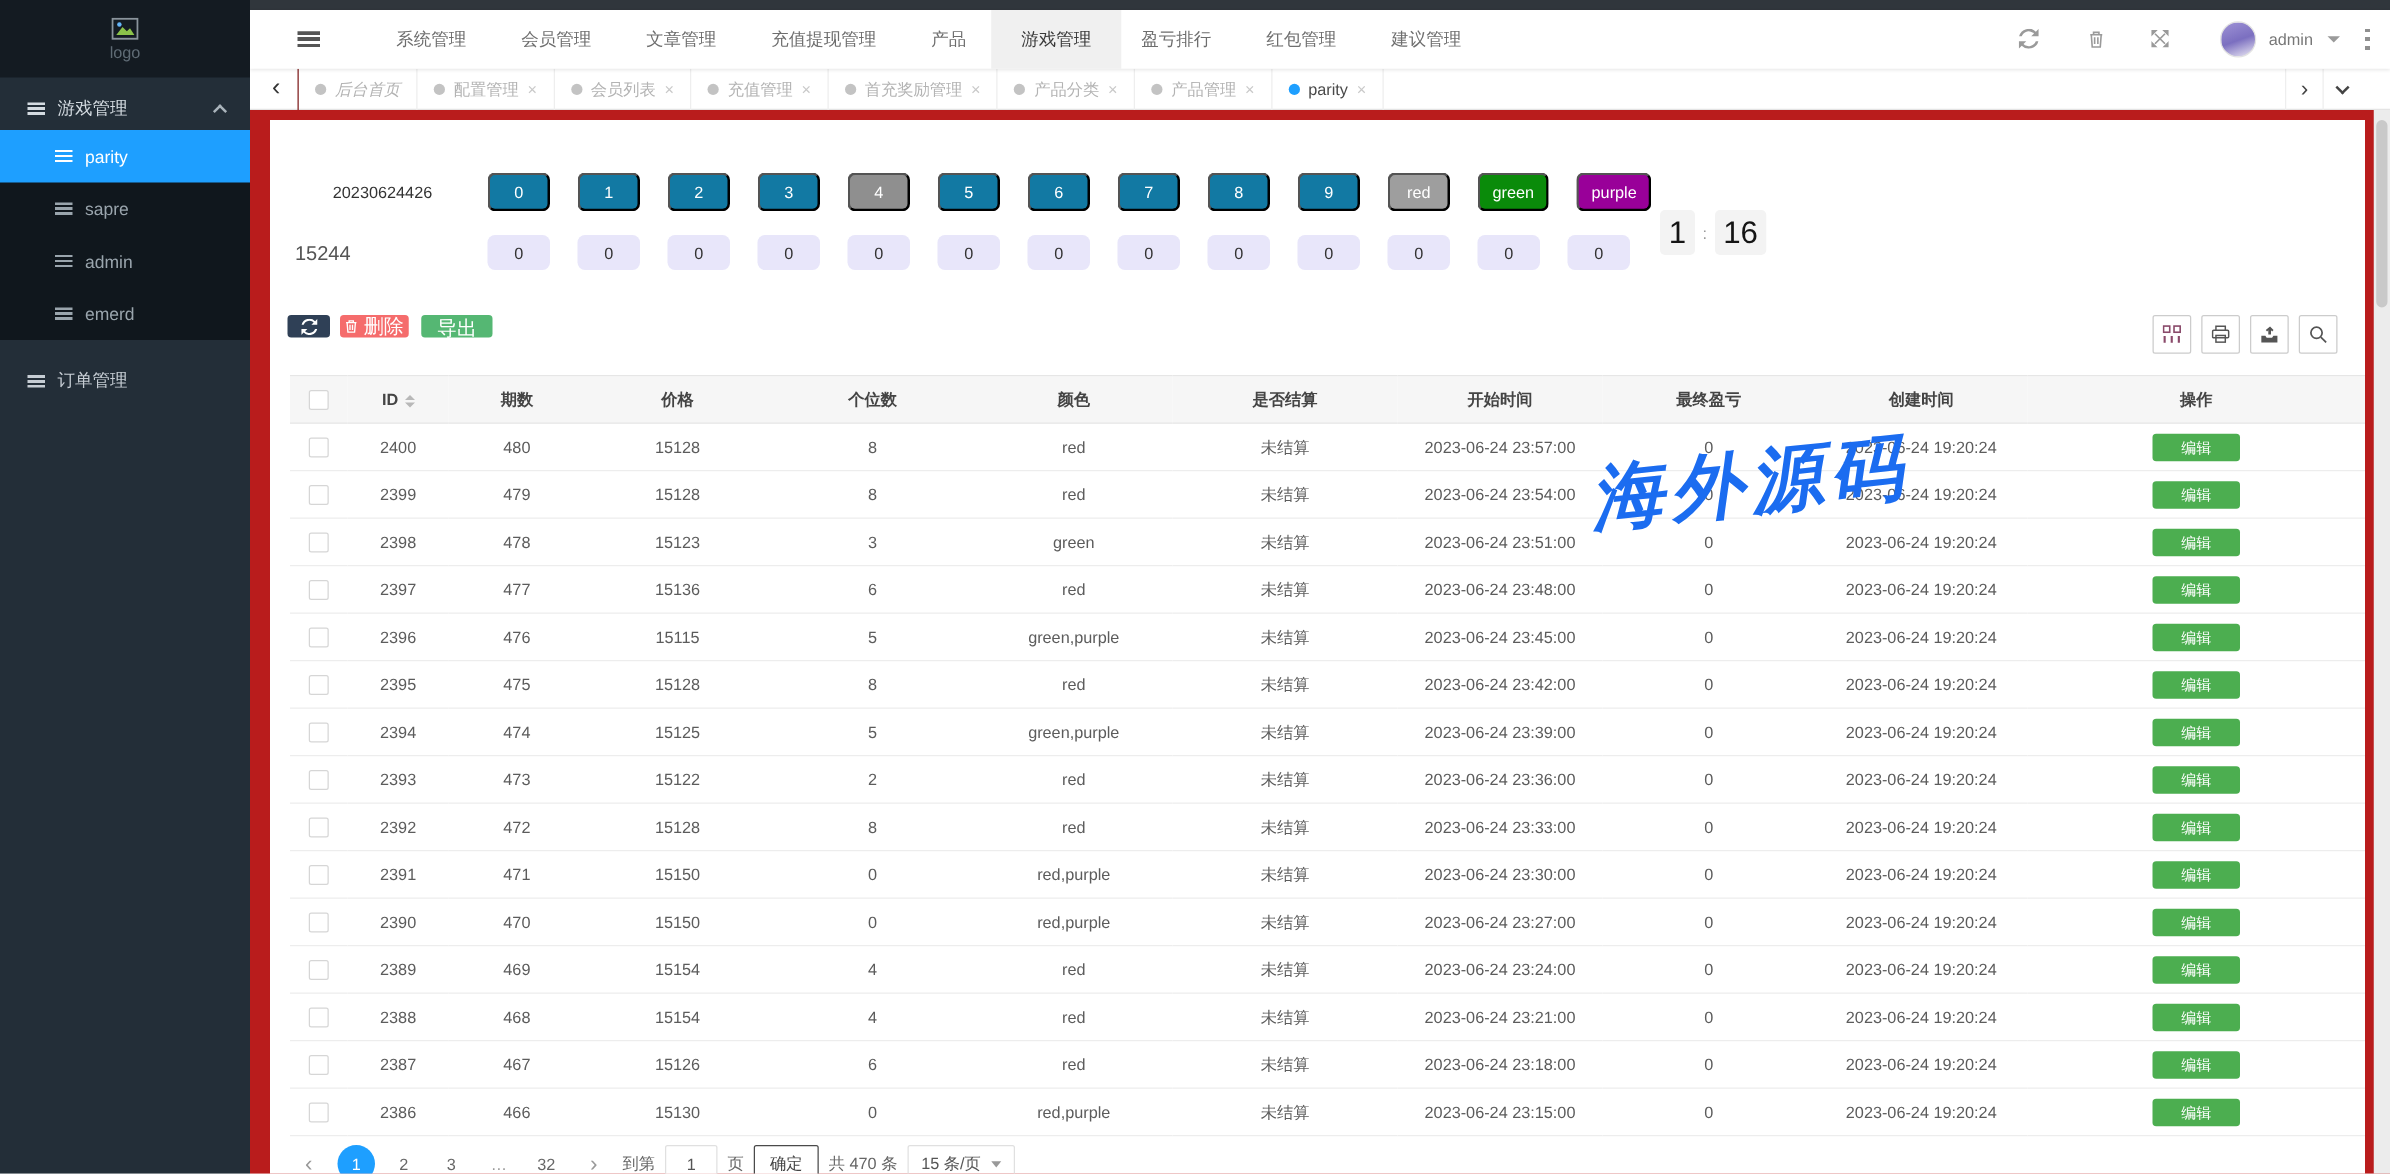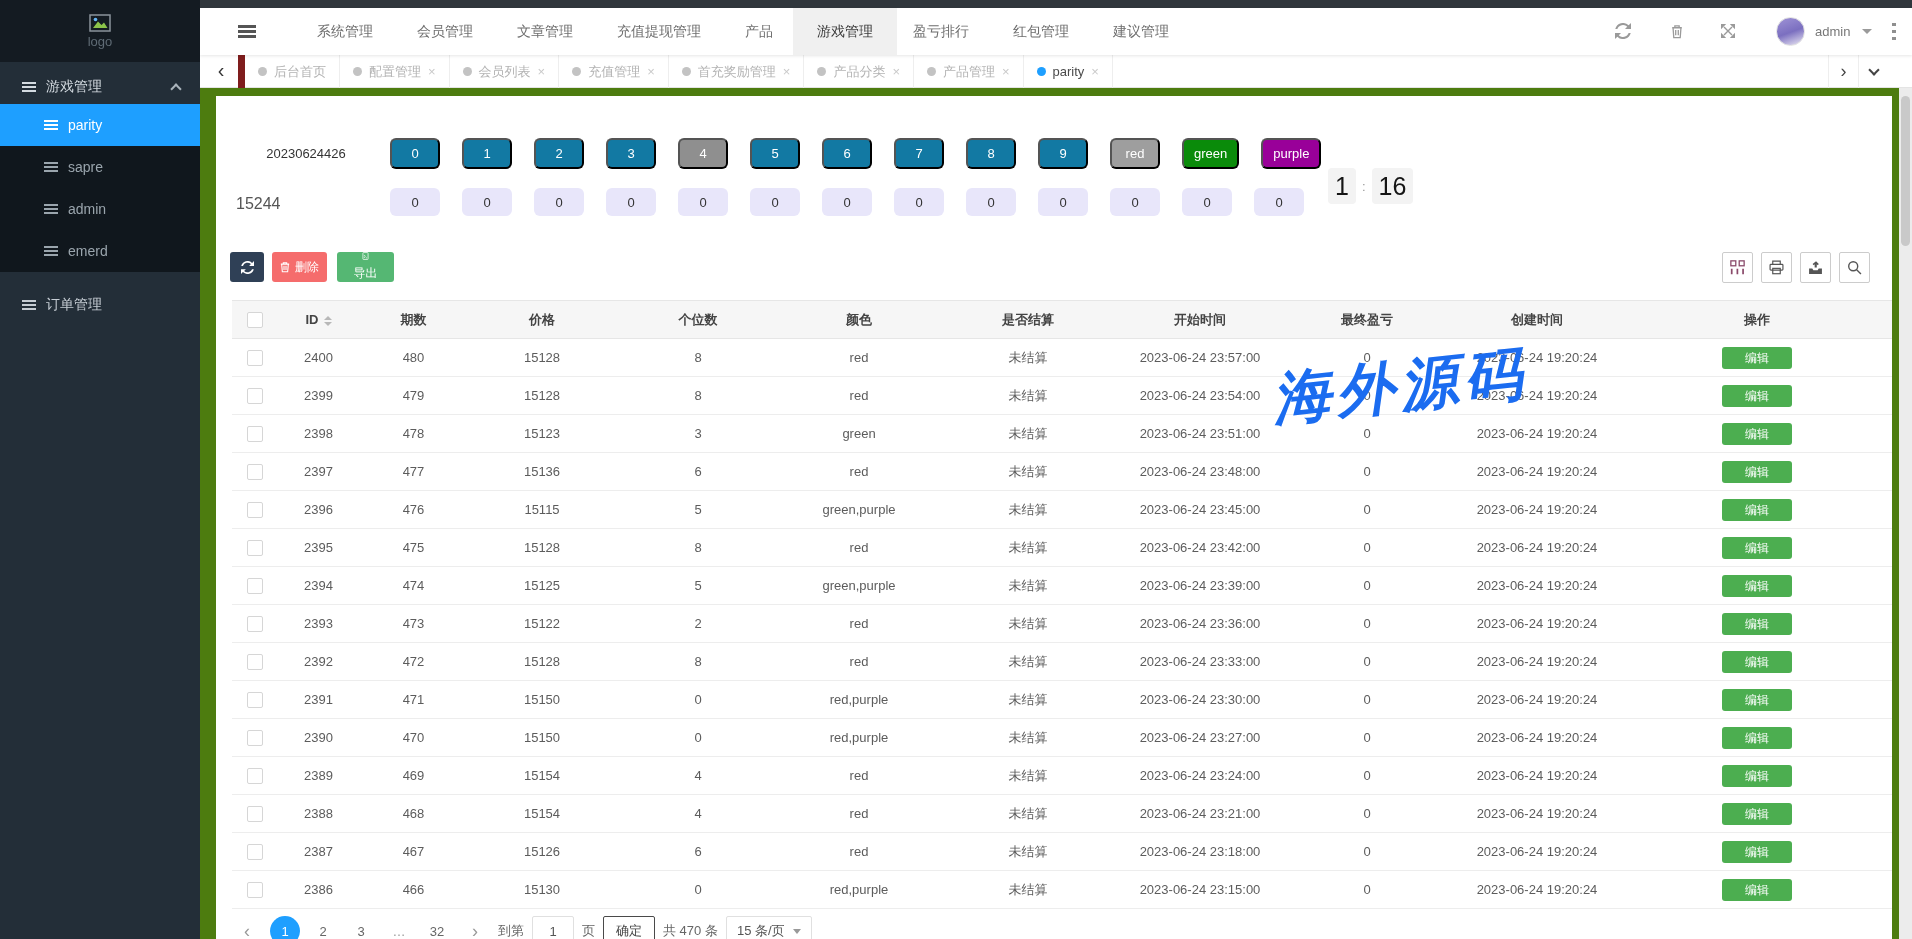--- a/index.html
+++ b/index.html
@@ -46,48 +46,48 @@
     background:repeating-linear-gradient(to bottom,#8f8f8f 0 3px, transparent 3px 7px); }
 
   
   .tabbar { position:absolute; left:200px; top:55px; width:1712px; height:33px; background:#fff;
     border-bottom:1px solid #e4e4e4; z-index:3; }
   .tab-left { position:absolute; left:8px; top:0; width:26px; height:33px; text-align:center; line-height:31px;
     font-size:20px; color:#333; cursor:pointer; }
   .tabs { position:absolute; left:38px; top:0; height:33px; display:flex; }
   .tab { display:flex; align-items:center; gap:7px; padding:0 13px; font-size:13px; color:#b3b3b3;
     border-right:1px solid #eee; cursor:pointer; white-space:nowrap; height:33px; }
-  .tab:first-child { border-left:7px solid #7f1d1d; }
+  .tab:first-child { border-left:1px solid #7f1d1d;font-style:italic; }
   .tab .dot { width:9px; height:9px; border-radius:50%; background:#c3c3c3; }
   .tab.active .dot { background:#1e9fff; }
   .tab.active { color:#4a4a4a; }
   .tab .x { color:#c9c9c9; font-size:13px; }
   .tab-right { position:absolute; right:24px; top:0; height:33px; display:flex; }
   .tr-btn { width:30px; height:33px; border-left:1px solid #eee; display:flex; align-items:center; justify-content:center;
     color:#444; font-size:18px; cursor:pointer; }
 
   
-  .content { position:absolute; left:200px; top:88px; width:1712px; height:851px; background:#4d7c0f; }
+  .content { position:absolute; left:200px; top:88px; width:1712px; height:851px; background:#b91c1c; }
   .card { position:absolute; left:16px; top:8px; width:1676px; height:843px; background:#fff; overflow:hidden; }
 
   .issue-label { position:absolute; left:20px; top:50px; width:140px; text-align:center; font-size:13px; color:#333; }
   .price-label { position:absolute; left:20px; top:99px; width:140px; text-align:left; font-size:16px; color:#555; }
   .picks-row { position:absolute; left:174px; top:42px; display:flex; gap:22px; }
   .pick { min-width:50px; height:31px; border-radius:6px; color:#fff; font-size:13px;
     display:flex; align-items:center; justify-content:center; padding:0 10px; cursor:pointer; }
   .counts-row { position:absolute; left:174px; top:92px; display:flex; gap:22px; }
   .count { width:50px; height:28px; border-radius:6px; background:#e8e6fa; color:#333; font-size:13px;
     display:flex; align-items:center; justify-content:center; }
   .timer { position:absolute; left:1112px; top:72px; display:flex; align-items:center; gap:6px; }
   .tbox { height:36px; background:#f3f3f3; border-radius:4px; color:#151515; font-size:25px;
     display:flex; align-items:center; justify-content:center; padding:0 7px; }
   .tsep { color:#999; font-size:13px; }
 
-  .btn { border:none; border-radius:3px; color:#fff; font-size:12px; display:flex; align-items:center;
-    justify-content:center; gap:5px; cursor:pointer; position:absolute; top:156px; height:30px; }
+  .btn { border:none; border-radius:3px; color:#fff; font-size:16px; display:flex; align-items:center;
+    justify-content:center; gap:5px; cursor:pointer; position:absolute; top:156px; height:18px; }
   .btn-refresh { left:14px; width:34px; background:#2f4056; }
   .btn-delete { left:56px; width:55px; background:#f56c6c; }
   .btn-export { left:121px; width:57px; background:#55b773;flex-direction:column; }
   .tool-icons { position:absolute; top:156px; left:1506px; display:flex; gap:8px; }
   .tool-btn { width:31px; height:31px; border:1px solid #ccc; border-radius:2px; background:#fff;
     display:flex; align-items:center; justify-content:center; color:#555; cursor:pointer; }
 
   
   table.grid { position:absolute; left:16px; top:204px; width:1660px; border-collapse:collapse; table-layout:fixed; }
   .grid th { height:38px; background:#f6f6f6; border-top:1px solid #e6e6e6; border-bottom:1px solid #e6e6e6;

